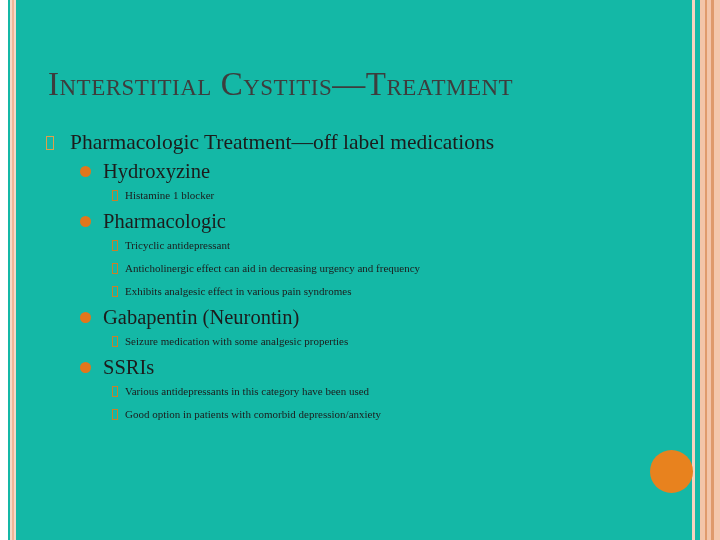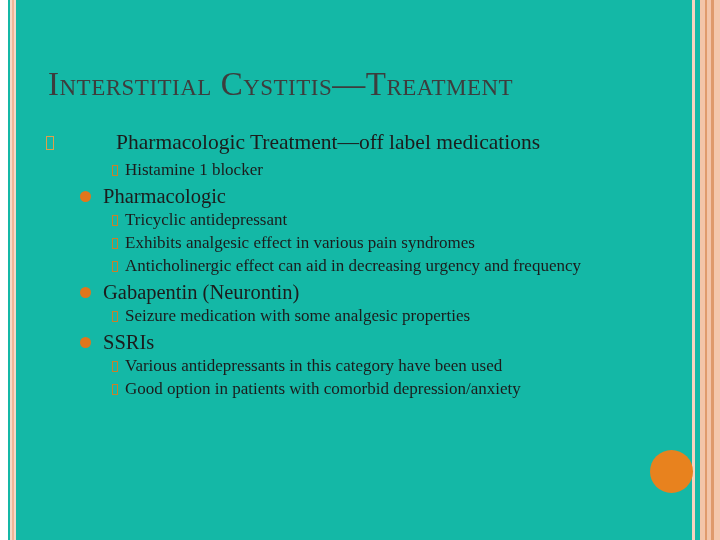--- a/index.html
+++ b/index.html
@@ -35,27 +35,27 @@
     font-size:33px;font-weight:normal;
     font-variant:small-caps;
     letter-spacing:0.5px;
     color:#3d3d3d;
     white-space:nowrap;
   }
   
   .content{position:absolute;left:38px;top:130px;width:560px;color:#1c1c1c;}
   .row{display:flex;align-items:flex-start;}
   .row .txt{display:block;}
-  .l1{font-size:21.5px;line-height:25px;margin:0 0 4px 0;gap:46px;}
+  .l1{font-size:21.5px;line-height:25px;margin:0 0 4px 0;}
   .l1 .bcol{flex:0 0 24px;}
   .l1 .b-box{display:block;width:6px;height:12px;margin-top:6px;border:1px solid #dfa04a;}
   .l2{font-size:20.5px;line-height:25px;margin:3px 0 0 34px;}
   .l2 .bcol{flex:0 0 23px;}
   .l2 .b-circle{display:block;width:11px;height:11px;margin-top:7px;border-radius:50%;background:#e2761b;}
-  .l3{font-size:17px;line-height:22px;margin:0 0 1px 66px;max-width:470px;}
+  .l3{font-size:11px;line-height:22px;margin:0 0 1px 66px;max-width:470px;}
   .l3 .bcol{flex:0 0 13px;}
   .l3 .b-box{display:block;width:4px;height:9px;margin-top:6px;border:1px solid #c8802a;}
 </style>
 </head>
 <body>
 
 <div class="slide">
 
   <div class="left-border">
     <div class="lb-s1"></div>
@@ -78,20 +78,26 @@
 
   <div class="content">
 
     <div class="row l1">
       <span class="bcol">
           <span class="b-box"></span>
         </span>
       <span class="txt">Pharmacologic Treatment—off label medications</span>
     </div>
 
+    <div class="row l2">
+      <span class="bcol">
+          <span class="b-circle"></span>
+        </span>
+      <span class="txt">Hydroxyzine</span>
+    </div>
     <div class="row l3">
       <span class="bcol">
           <span class="b-box"></span>
         </span>
       <span class="txt">Histamine 1 blocker</span>
     </div>
 
     <div class="row l2">
       <span class="bcol">
           <span class="b-circle"></span>
@@ -101,27 +107,27 @@
     <div class="row l3">
       <span class="bcol">
           <span class="b-box"></span>
         </span>
       <span class="txt">Tricyclic antidepressant</span>
     </div>
     <div class="row l3">
       <span class="bcol">
           <span class="b-box"></span>
         </span>
-      <span class="txt">Exhibits analgesic effect in various pain syndromes</span>
+      <span class="txt">Anticholinergic effect can aid in decreasing urgency and frequency</span>
     </div>
     <div class="row l3">
       <span class="bcol">
           <span class="b-box"></span>
         </span>
-      <span class="txt">Anticholinergic effect can aid in decreasing urgency and frequency</span>
+      <span class="txt">Exhibits analgesic effect in various pain syndromes</span>
     </div>
 
     <div class="row l2">
       <span class="bcol">
           <span class="b-circle"></span>
         </span>
       <span class="txt">Gabapentin (Neurontin)</span>
     </div>
     <div class="row l3">
       <span class="bcol">

